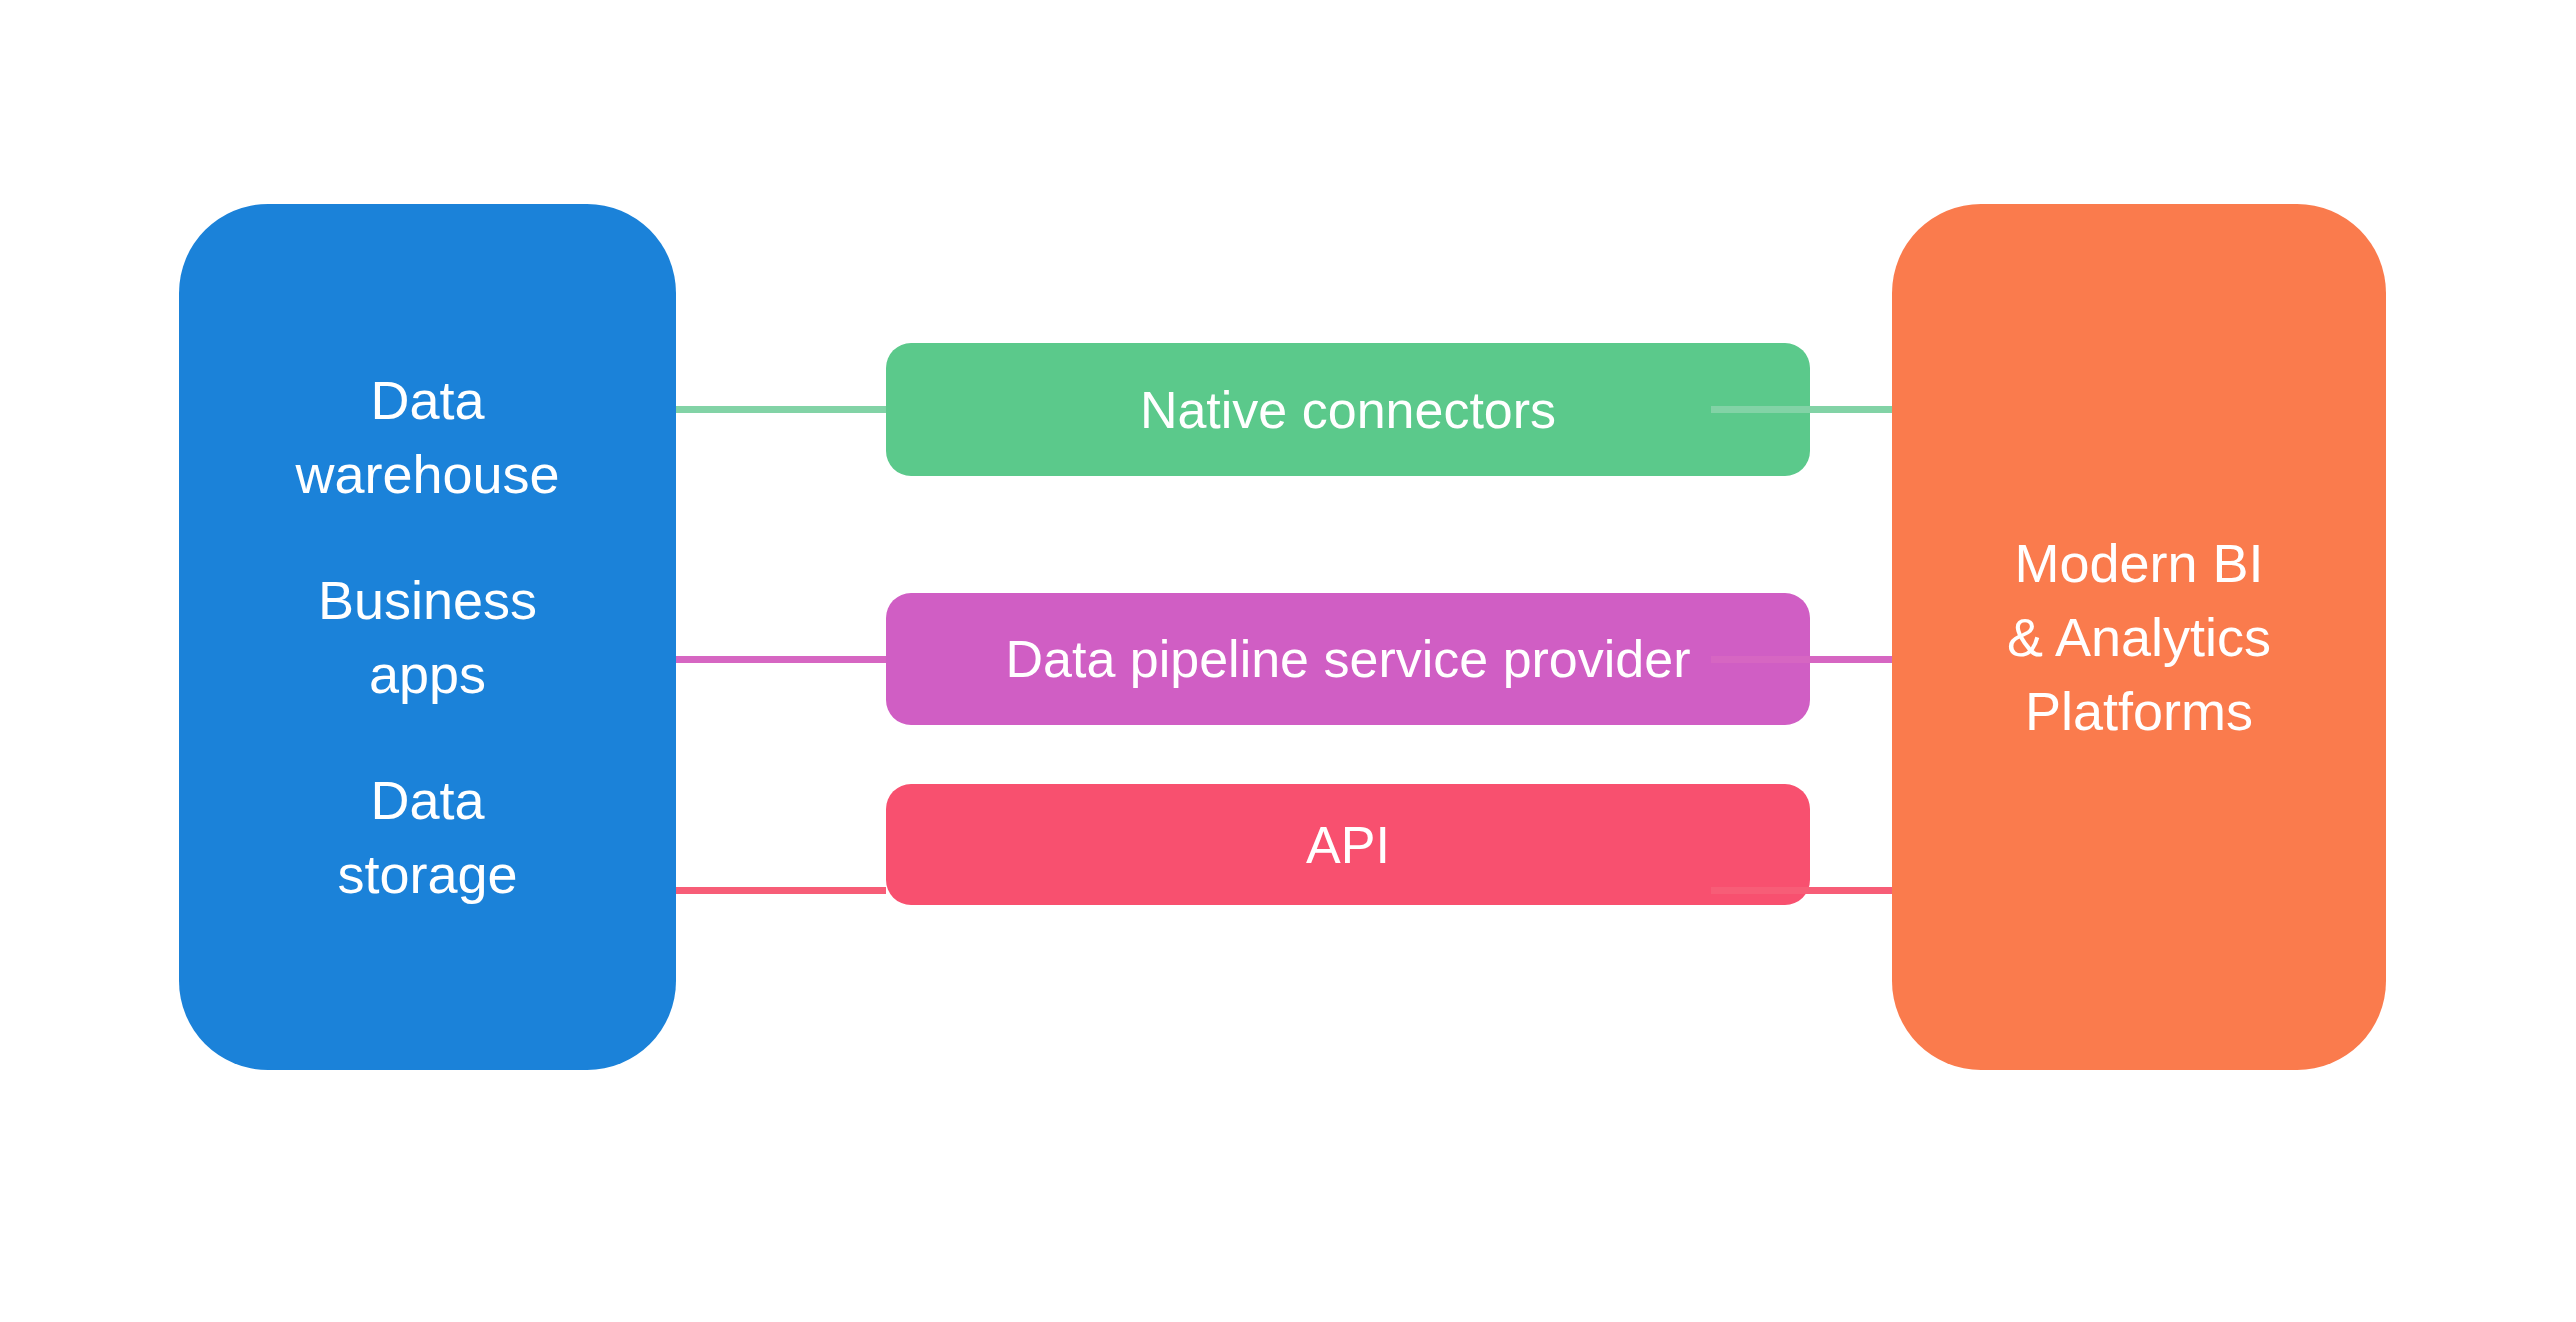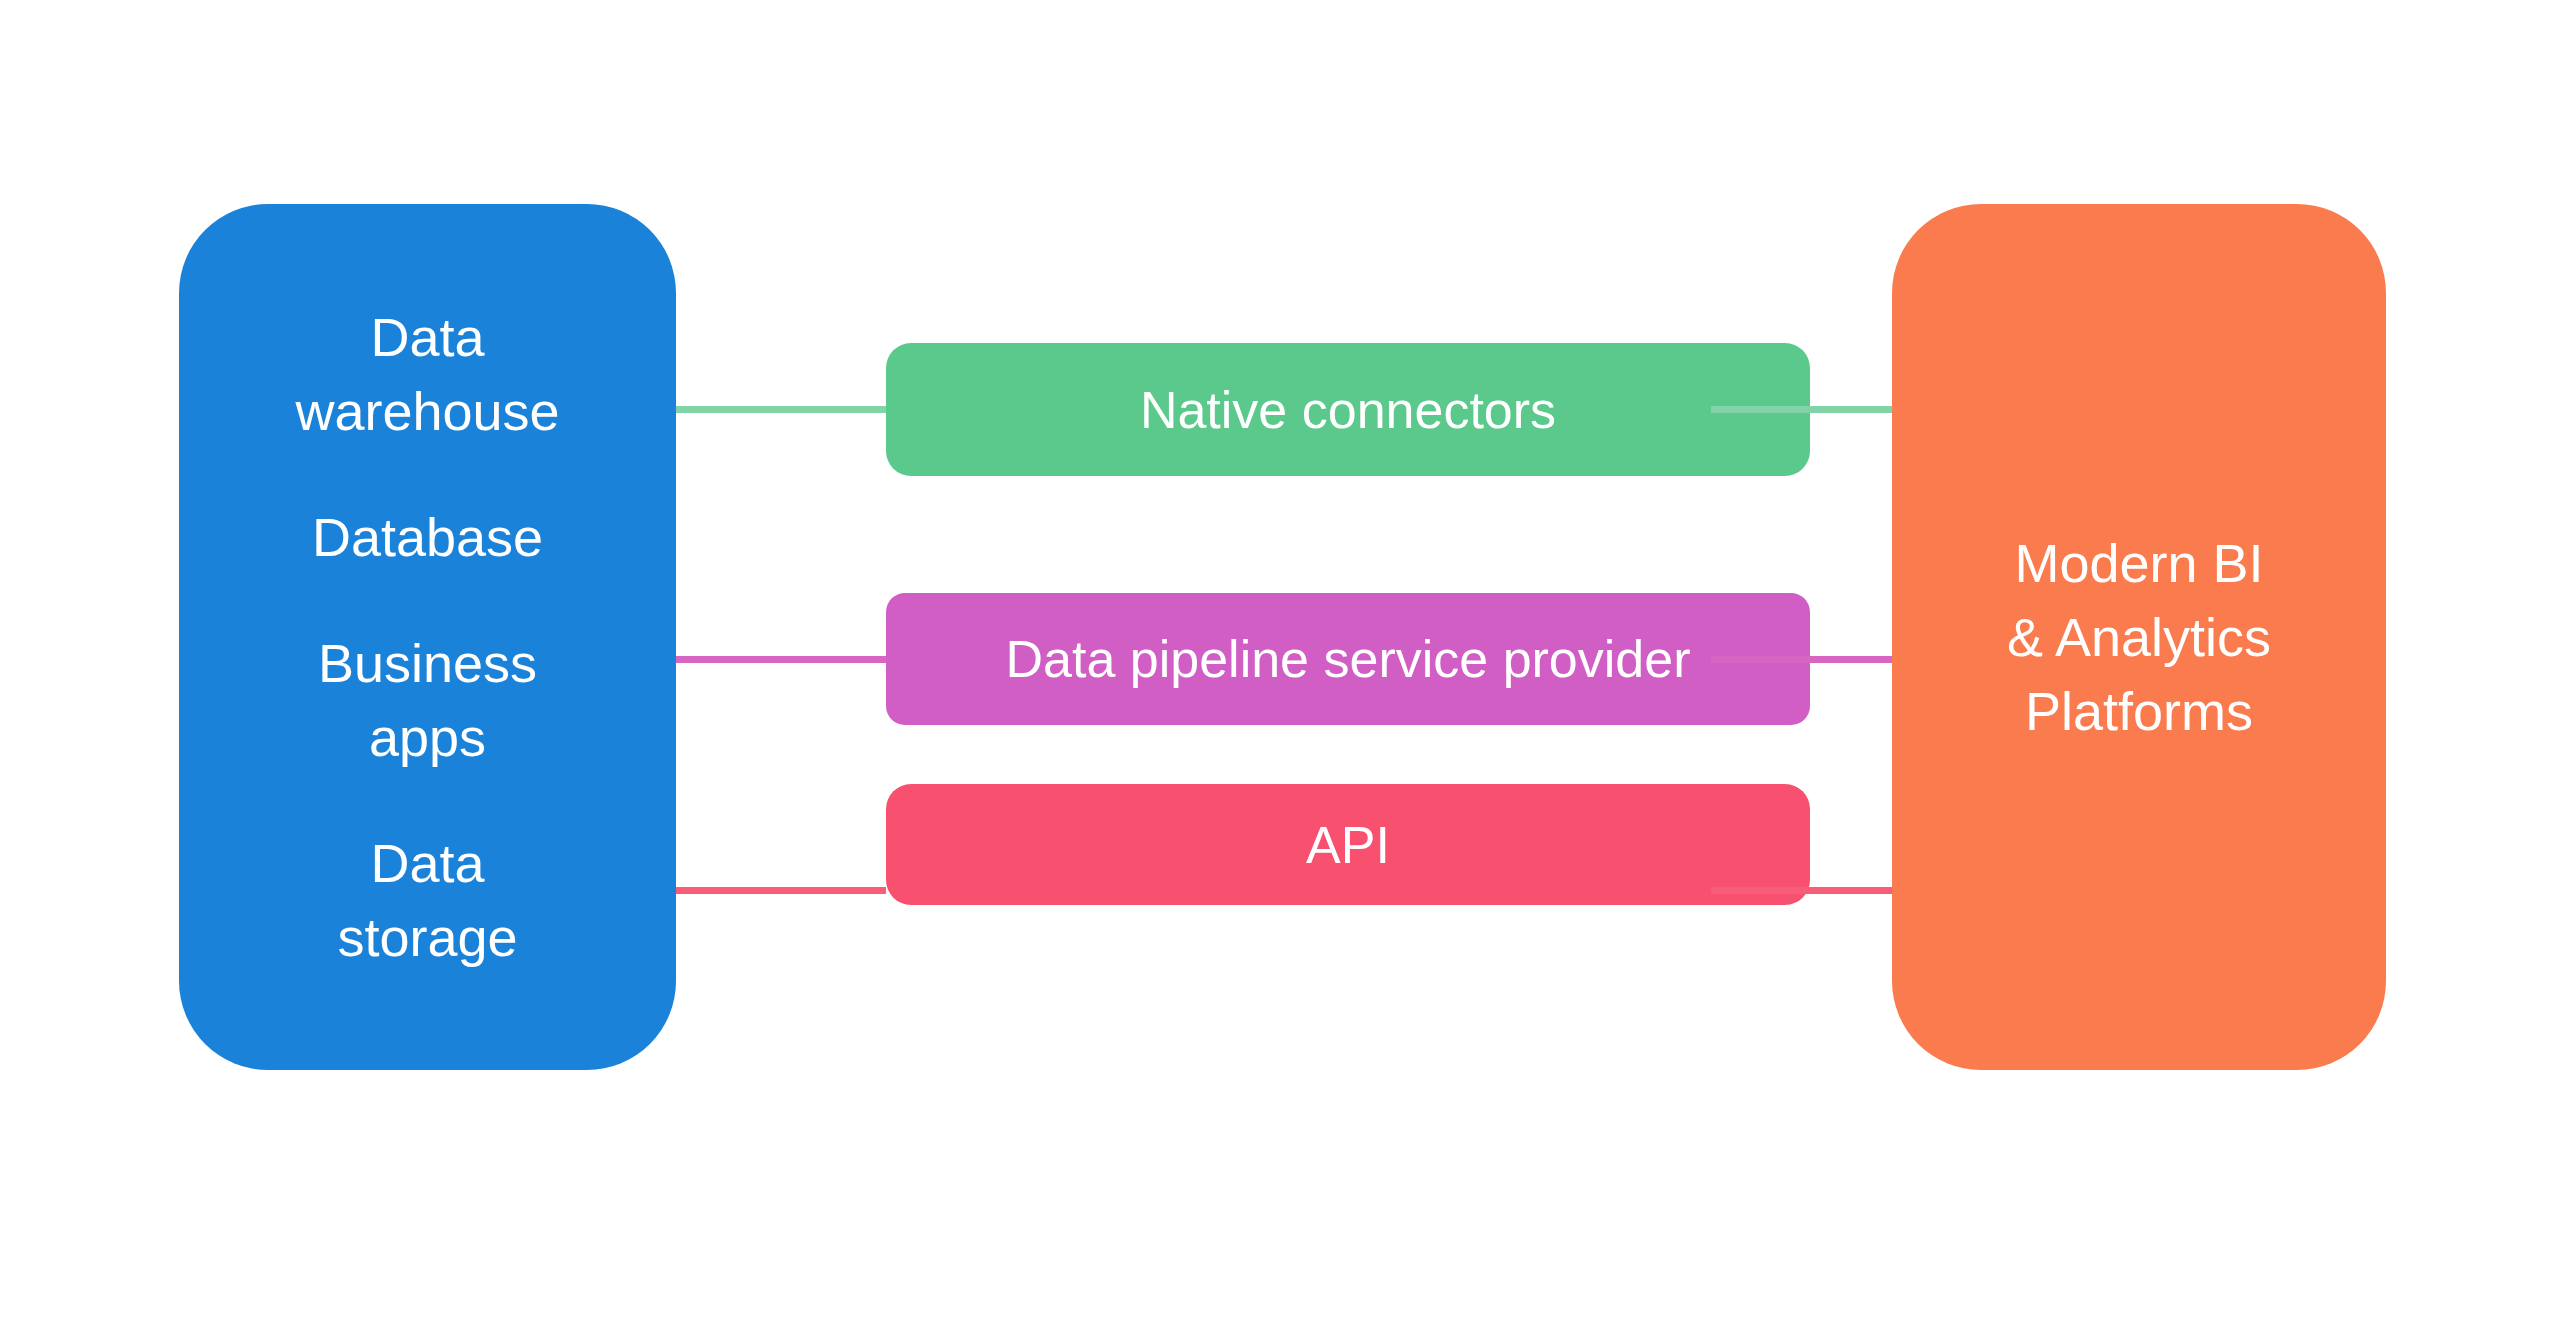--- a/index.html
+++ b/index.html
@@ -79,35 +79,34 @@
   .line-row3 { top: 887px; }
 </style>
 </head>
 <body>
 
 <div class="canvas">
 
   <div class="big-box source-box" style="background-color: rgb(27, 130, 217);">
     <div class="source-item">Data
 warehouse</div>
-    <div class="source-item">Database</div>
     <div class="source-item">Business
 apps</div>
     <div class="source-item">Data
 storage</div>
   </div>
 
   <div class="line line-left line-row1" style="background-color: rgb(130, 211, 166);"></div>
   <div class="connector-box connector-green" style="background-color: rgb(91, 201, 139);">
     <span>Native connectors</span>
   </div>
   <div class="line line-right line-row1" style="background-color: rgb(130, 211, 166);"></div>
 
   <div class="line line-left line-row2" style="background-color: rgb(214, 102, 194);"></div>
-  <div class="connector-box connector-purple" style="background-color: rgb(208, 94, 196); border-radius: 19px;">
+  <div class="connector-box connector-purple" style="background-color: rgb(208, 94, 196);">
     <span>Data pipeline service provider</span>
   </div>
   <div class="line line-right line-row2" style="background-color: rgb(214, 102, 194);"></div>
 
   <div class="line line-left line-row3" style="background-color: rgb(247, 93, 119);"></div>
   <div class="connector-box connector-red" style="background-color: rgb(248, 80, 111);">
     <span>API</span>
   </div>
   <div class="line line-right line-row3" style="background-color: rgb(247, 93, 119);"></div>
 

